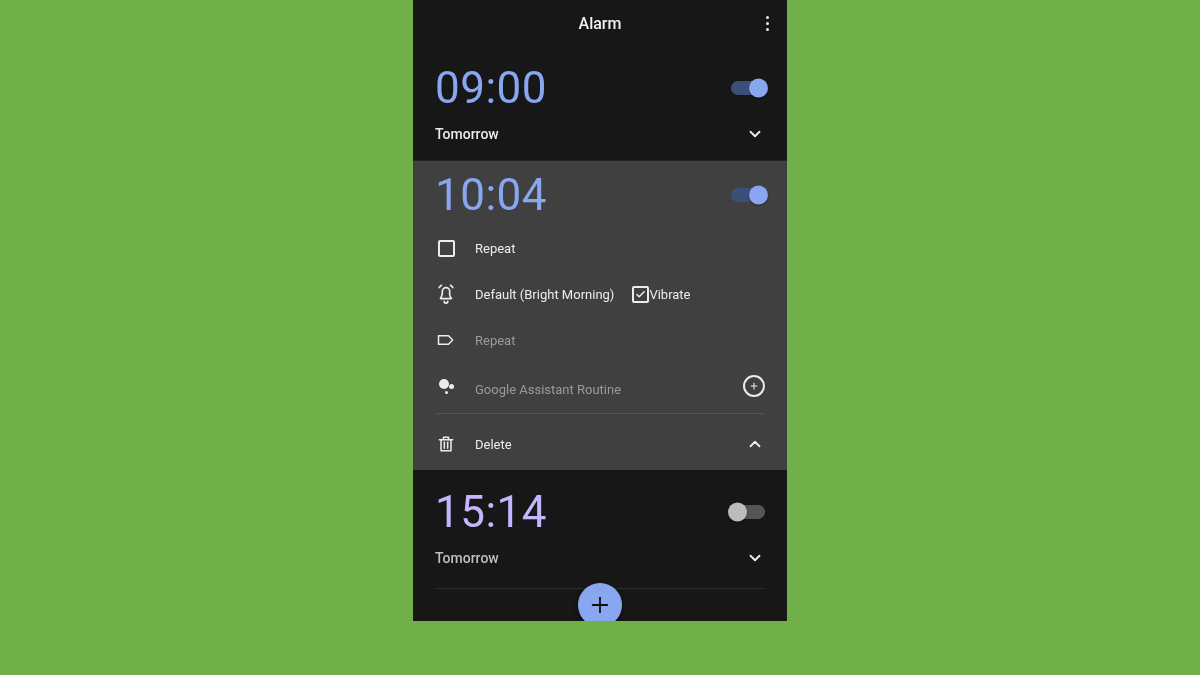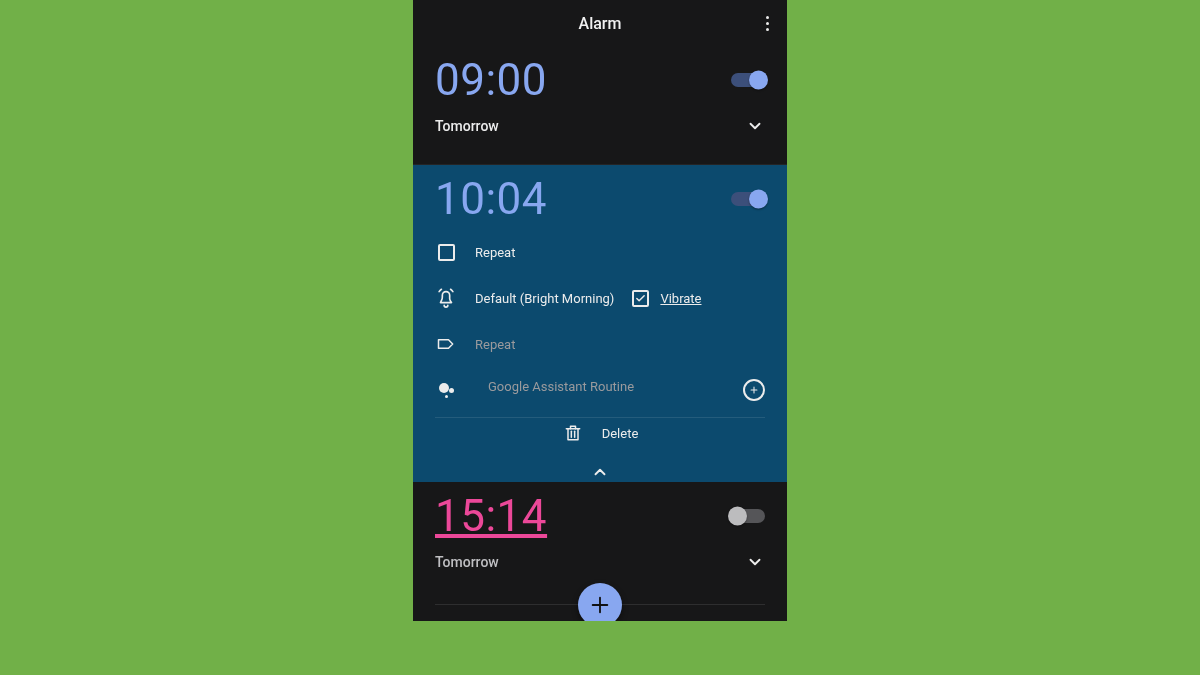--- a/index.html
+++ b/index.html
@@ -42,54 +42,54 @@
     cursor: pointer;
   }
   .appbar-menu span {
     width: 3px; height: 3px; border-radius: 50%;
     background: #eaeaea;
   }
   
   .card {
     padding: 0 22px;
   }
-  .card.dark   { background: #171718; }
-  .card.darker { background: #0c4a6e; }
+  .card.dark   { background: #171718; margin-top: 8px; }
+  .card.darker { background: #404040; }
   .time-row {
     display: flex; align-items: center; justify-content: space-between;
     padding-top: 12px;
   }
   .time {
     font-size: 44px;
     font-weight: 400;
     letter-spacing: 0.5px;
     line-height: 1;
     font-feature-settings: "tnum";
     cursor: pointer;
   }
   .time.on  { color: #88a7f0; }
-  .time.off { color: #ec4899; text-decoration: underline; }
+  .time.off { color: #c4b5fd; }
   .toggle {
     width: 34px; height: 14px; border-radius: 14px;
     position: relative; cursor: pointer;
   }
   .toggle::after {
     content: '';
     position: absolute;
     top: 50%; transform: translateY(-50%);
     width: 19px; height: 19px; border-radius: 50%;
     box-shadow: 0 1px 2px rgba(0,0,0,.4);
   }
   .toggle.on  { background: #3c4f7a; }
   .toggle.on::after  { right: -3px; background: #88a7f0; }
   .toggle.off { background: #555558; }
   .toggle.off::after { left: -3px;  background: #bcbcbe; }
   .sub-row {
     display: flex; align-items: center; justify-content: space-between;
-    padding: 14px 0 28px;
+    padding: 14px 0 16px;
   }
   .sub-text {
     font-size: 14px; font-weight: 500; color: #ececec;
   }
   .chev {
     width: 20px; height: 20px;
     display: flex; align-items: center; justify-content: center;
     cursor: pointer;
     color: #ececec;
   }
@@ -111,23 +111,22 @@
   }
   .checkbox {
     width: 17px; height: 17px;
     border: 2px solid #ececec; border-radius: 2px;
     box-sizing: border-box;
     display: flex; align-items: center; justify-content: center;
   }
   .checkbox.checked svg { display: block; }
   .checkbox svg { display: none; }
   .vibrate-group {
-    display: flex; align-items: center; gap: 11px;
-    cursor: pointer;
-    text-decoration: underline;
+    display: flex; align-items: center; gap: 0;
+    cursor: pointer;
   }
   .add-circle {
     width: 22px; height: 22px; border-radius: 50%;
     border: 2px solid #ececec;
     display: flex; align-items: center; justify-content: center;
     box-sizing: border-box;
   }
   .add-circle svg { width: 10px; height: 10px; }
   .divider {
     height: 1px; background: rgba(255,255,255,0.10);
@@ -232,41 +231,41 @@
     <div class="opt-row muted">
       <div class="icon-slot">
         <svg viewBox="0 0 24 24" width="20" height="20" fill="none" stroke="currentColor" stroke-width="1.8" stroke-linejoin="round" stroke-linecap="round">
           <path d="M3 7h12l5 5-5 5H3z"></path>
         </svg>
       </div>
       <span>Repeat</span>
     </div>
 
     <div class="opt-row muted" style="justify-content:space-between">
-      <div style="display:flex;align-items:flex-start;gap:31px">
+      <div style="display:flex;align-items:flex-end;gap:18px">
         <div class="icon-slot">
           <div class="assistant-dots">
             <span class="d1"></span>
               <span class="d2"></span>
               <span class="d3"></span>
           </div>
         </div>
         <span>Google Assistant Routine</span>
       </div>
       <div class="add-circle">
         <svg viewBox="0 0 24 24" fill="none" stroke="#ececec" stroke-width="2.5" stroke-linecap="round">
             <line x1="12" y1="5" x2="12" y2="19"></line>
             <line x1="5" y1="12" x2="19" y2="12"></line>
           </svg>
       </div>
     </div>
 
     <div class="divider"></div>
 
-    <div class="opt-row" style="justify-content:space-between;min-height:52px;flex-direction:column;">
+    <div class="opt-row" style="justify-content:space-between;min-height:52px;">
       <div style="display:flex;align-items:center;gap:18px">
         <div class="icon-slot">
           <svg viewBox="0 0 24 24" width="20" height="20" fill="none" stroke="currentColor" stroke-width="1.8" stroke-linecap="round" stroke-linejoin="round">
             <path d="M4 7h16"></path>
               <path d="M6 7v13h12V7"></path>
             <path d="M9 7V4h6v3"></path>
             <line x1="10" y1="10" x2="10" y2="17"></line>
             <line x1="14" y1="10" x2="14" y2="17"></line>
           </svg>
         </div>

